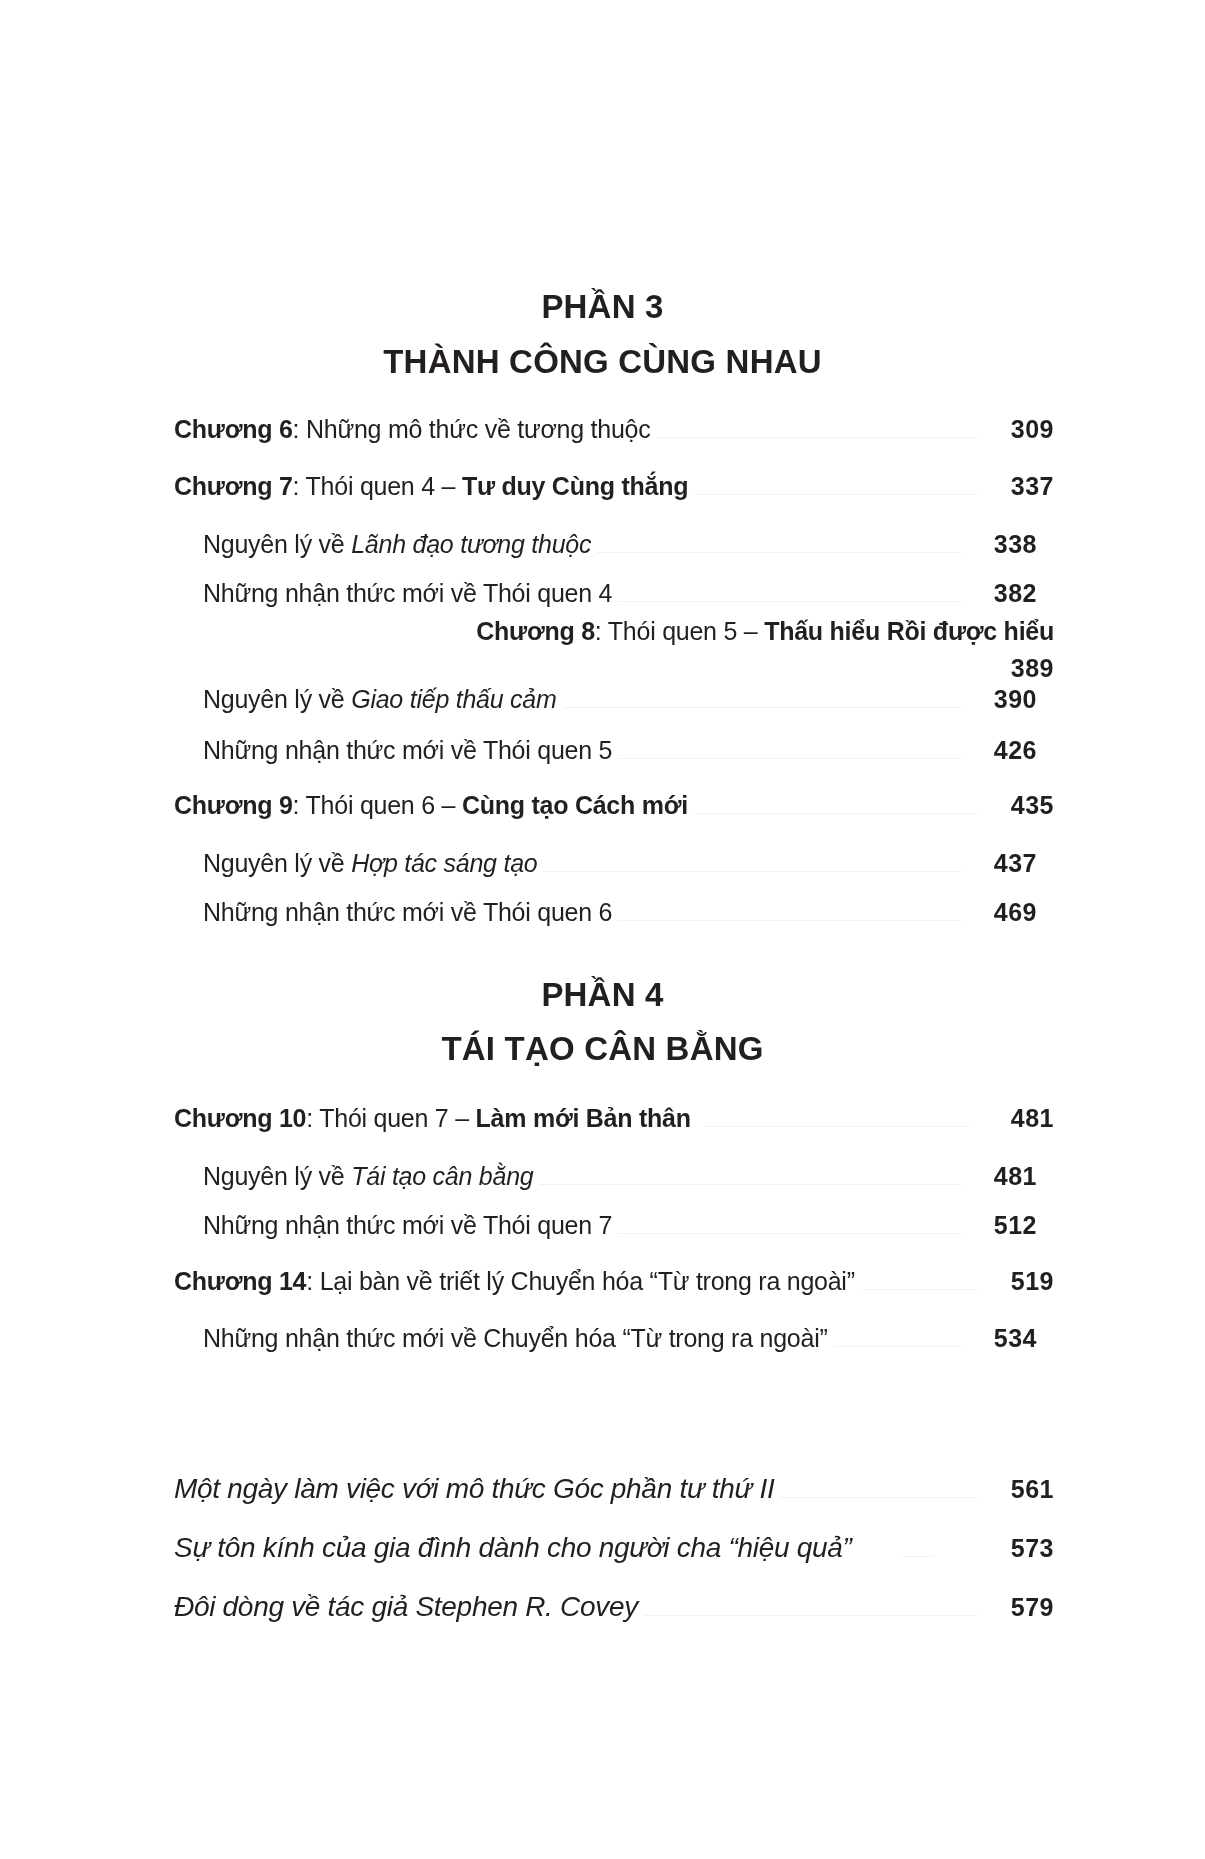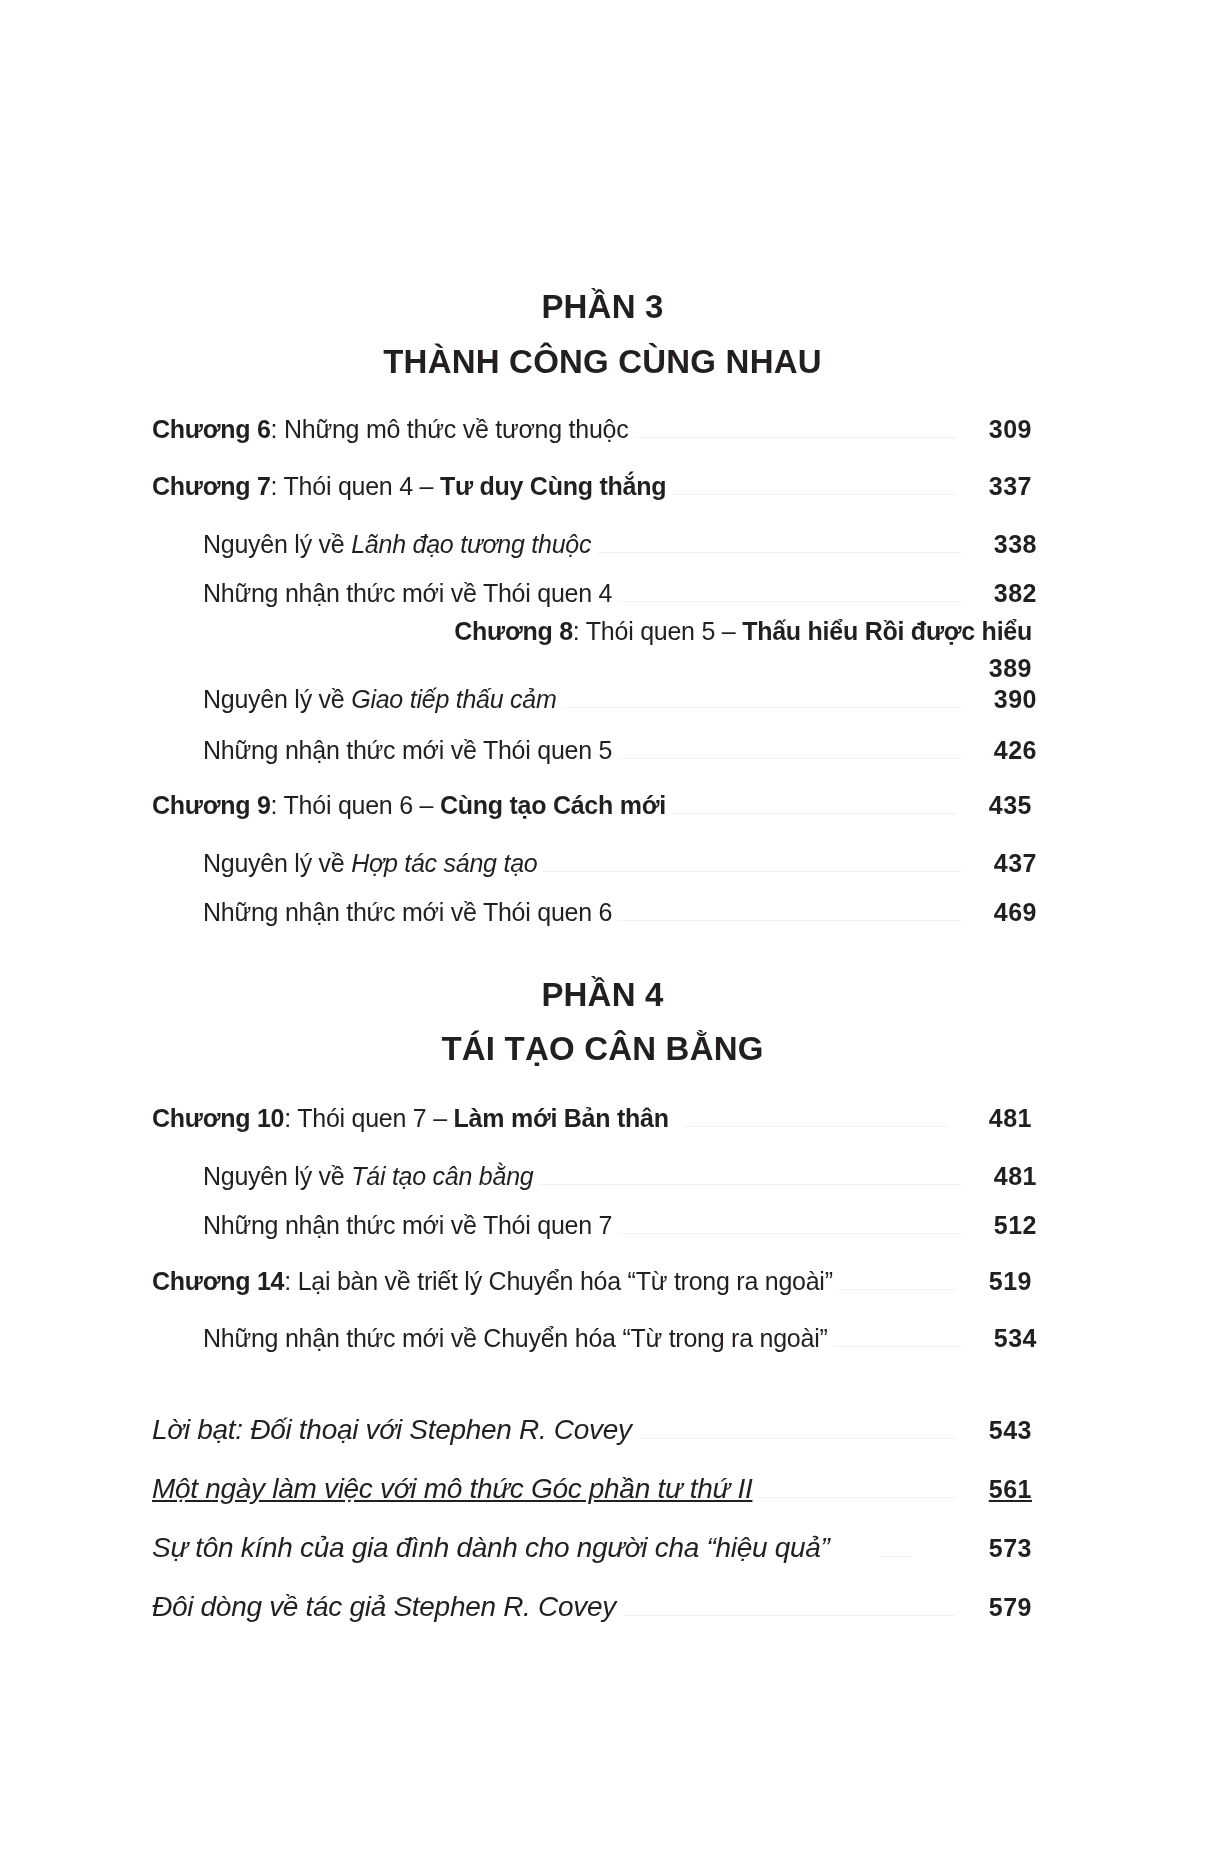--- a/index.html
+++ b/index.html
@@ -28,21 +28,21 @@
       width: 1205px;
       text-align: center;
       font-size: 33px;
       font-weight: bold;
       letter-spacing: 0.2px;
       line-height: 40px;
       color: #231f20;
     }
     .toc-row {
       position: absolute;
-      left: 152px;
+      left: 174px;
       width: 880px;
       height: 40px;
       display: flex;
       align-items: flex-end;
       font-size: 25px;
       line-height: 30px;
       letter-spacing: -0.25px;
     }
     .toc-row.sub {
       left: 203px;
@@ -170,27 +170,22 @@
     <span class="leader"></span>
     <span class="page-num">519</span>
   </div>
 
   <div class="toc-row sub" style="top:1313px;">
     <span class="toc-title"><span>Những nhận thức mới về Chuyển hóa “Từ trong ra ngoài”</span></span>
     <span class="leader"></span>
     <span class="page-num">534</span>
   </div>
 
-  <div class="toc-row epi" style="top:1405px;">
-    <span class="toc-title">Lời bạt: Đối thoại với Stephen R. Covey</span>
-    <span class="leader"></span>
-    <span class="page-num">543</span>
-  </div>
-
-  <div class="toc-row epi" style="top:1464px;text-decoration:underline;">
+
+  <div class="toc-row epi" style="top:1464px;">
     <span class="toc-title">Một ngày làm việc với mô thức Góc phần tư thứ II</span>
     <span class="leader"></span>
     <span class="page-num">561</span>
   </div>
 
   <div class="toc-row epi" style="top:1523px;gap:44px;">
     <span class="toc-title">Sự tôn kính của gia đình dành cho người cha “hiệu quả”</span>
     <span class="leader"></span>
     <span class="page-num">573</span>
   </div>

